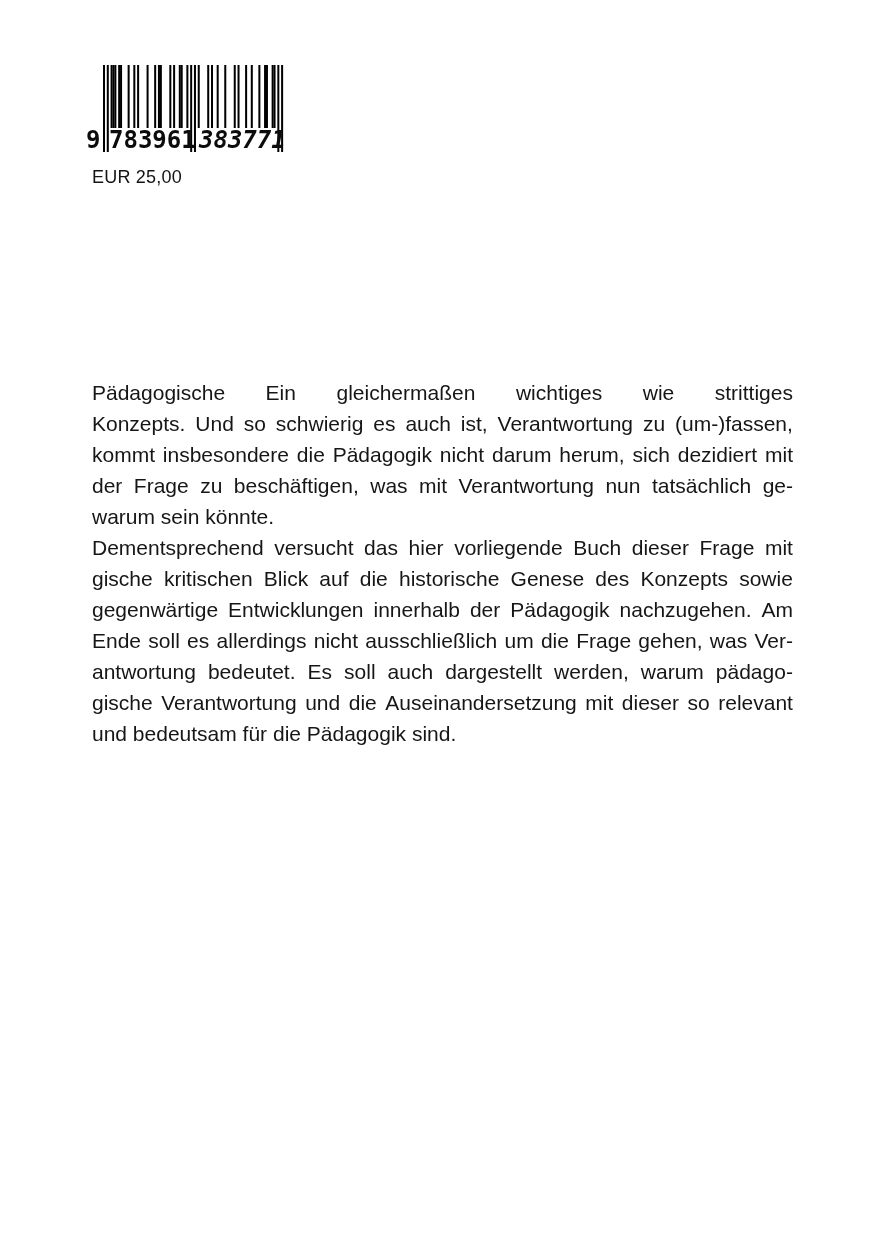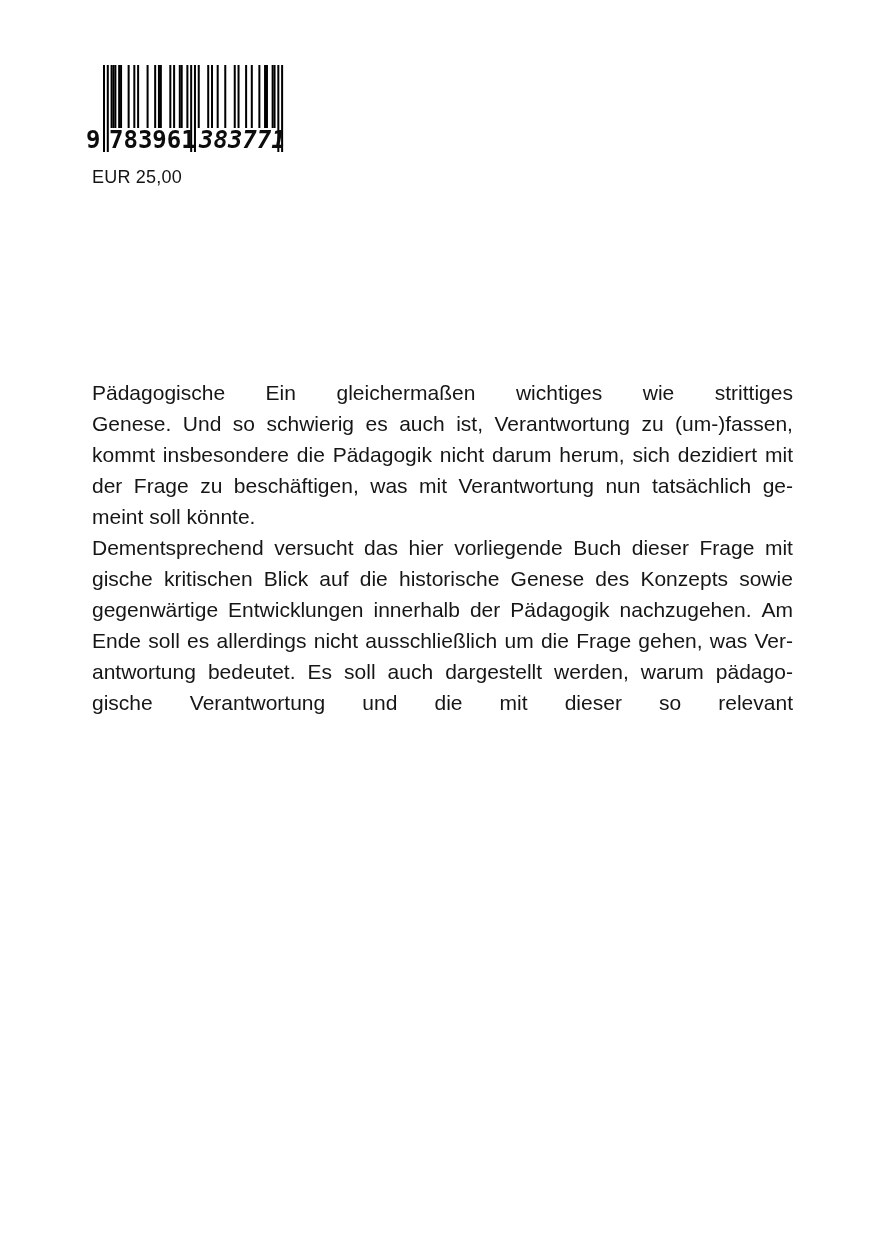--- a/index.html
+++ b/index.html
@@ -111,23 +111,24 @@
     </svg>
   <div class="bc-digits bc-outer">9</div>
   <div class="bc-digits bc-left">783961</div>
   <div class="bc-digits bc-right">383771</div>
 </div>
 
 <div class="price">EUR 25,00</div>
 
 <div class="body-text">
     <div class="line"><span>Pädagogische</span><span>Ein</span><span>gleichermaßen</span><span>wichtiges</span><span>wie</span><span>strittiges</span></div>
-    <div class="line"><span>Genese.</span><span>Und</span><span>so</span><span>schwierig</span><span>es</span><span>auch</span><span>ist,</span><span>Verantwortung</span><span>zu</span><span>(um-)fassen,</span></div>
+    <div class="line"><span>Konzepts.</span><span>Und</span><span>so</span><span>schwierig</span><span>es</span><span>auch</span><span>ist,</span><span>Verantwortung</span><span>zu</span><span>(um-)fassen,</span></div>
     <div class="line"><span>kommt</span><span>insbesondere</span><span>die</span><span>Pädagogik</span><span>nicht</span><span>darum</span><span>herum,</span><span>sich</span><span>dezidiert</span><span>mit</span></div>
     <div class="line"><span>der</span><span>Frage</span><span>zu</span><span>beschäftigen,</span><span>was</span><span>mit</span><span>Verantwortung</span><span>nun</span><span>tatsächlich</span><span>ge-</span></div>
-    <div class="line last">meint soll könnte.</div>
+    <div class="line last">warum sein könnte.</div>
     <div class="line"><span>Dementsprechend</span><span>versucht</span><span>das</span><span>hier</span><span>vorliegende</span><span>Buch</span><span>dieser</span><span>Frage</span><span>mit</span></div>
     <div class="line"><span>gische</span><span>kritischen</span><span>Blick</span><span>auf</span><span>die</span><span>historische</span><span>Genese</span><span>des</span><span>Konzepts</span><span>sowie</span></div>
     <div class="line"><span>gegenwärtige</span><span>Entwicklungen</span><span>innerhalb</span><span>der</span><span>Pädagogik</span><span>nachzugehen.</span><span>Am</span></div>
     <div class="line"><span>Ende</span><span>soll</span><span>es</span><span>allerdings</span><span>nicht</span><span>ausschließlich</span><span>um</span><span>die</span><span>Frage</span><span>gehen,</span><span>was</span><span>Ver-</span></div>
     <div class="line"><span>antwortung</span><span>bedeutet.</span><span>Es</span><span>soll</span><span>auch</span><span>dargestellt</span><span>werden,</span><span>warum</span><span>pädago-</span></div>
-    <div class="line"><span>gische</span><span>Verantwortung</span><span>und</span><span>die</span><span>mit</span><span>dieser</span><span>so</span><span>relevant</span></div>
+    <div class="line"><span>gische</span><span>Verantwortung</span><span>und</span><span>die</span><span>Auseinandersetzung</span><span>mit</span><span>dieser</span><span>so</span><span>relevant</span></div>
+    <div class="line last">und bedeutsam für die Pädagogik sind.</div>
   </div>
 
 </body></html>

